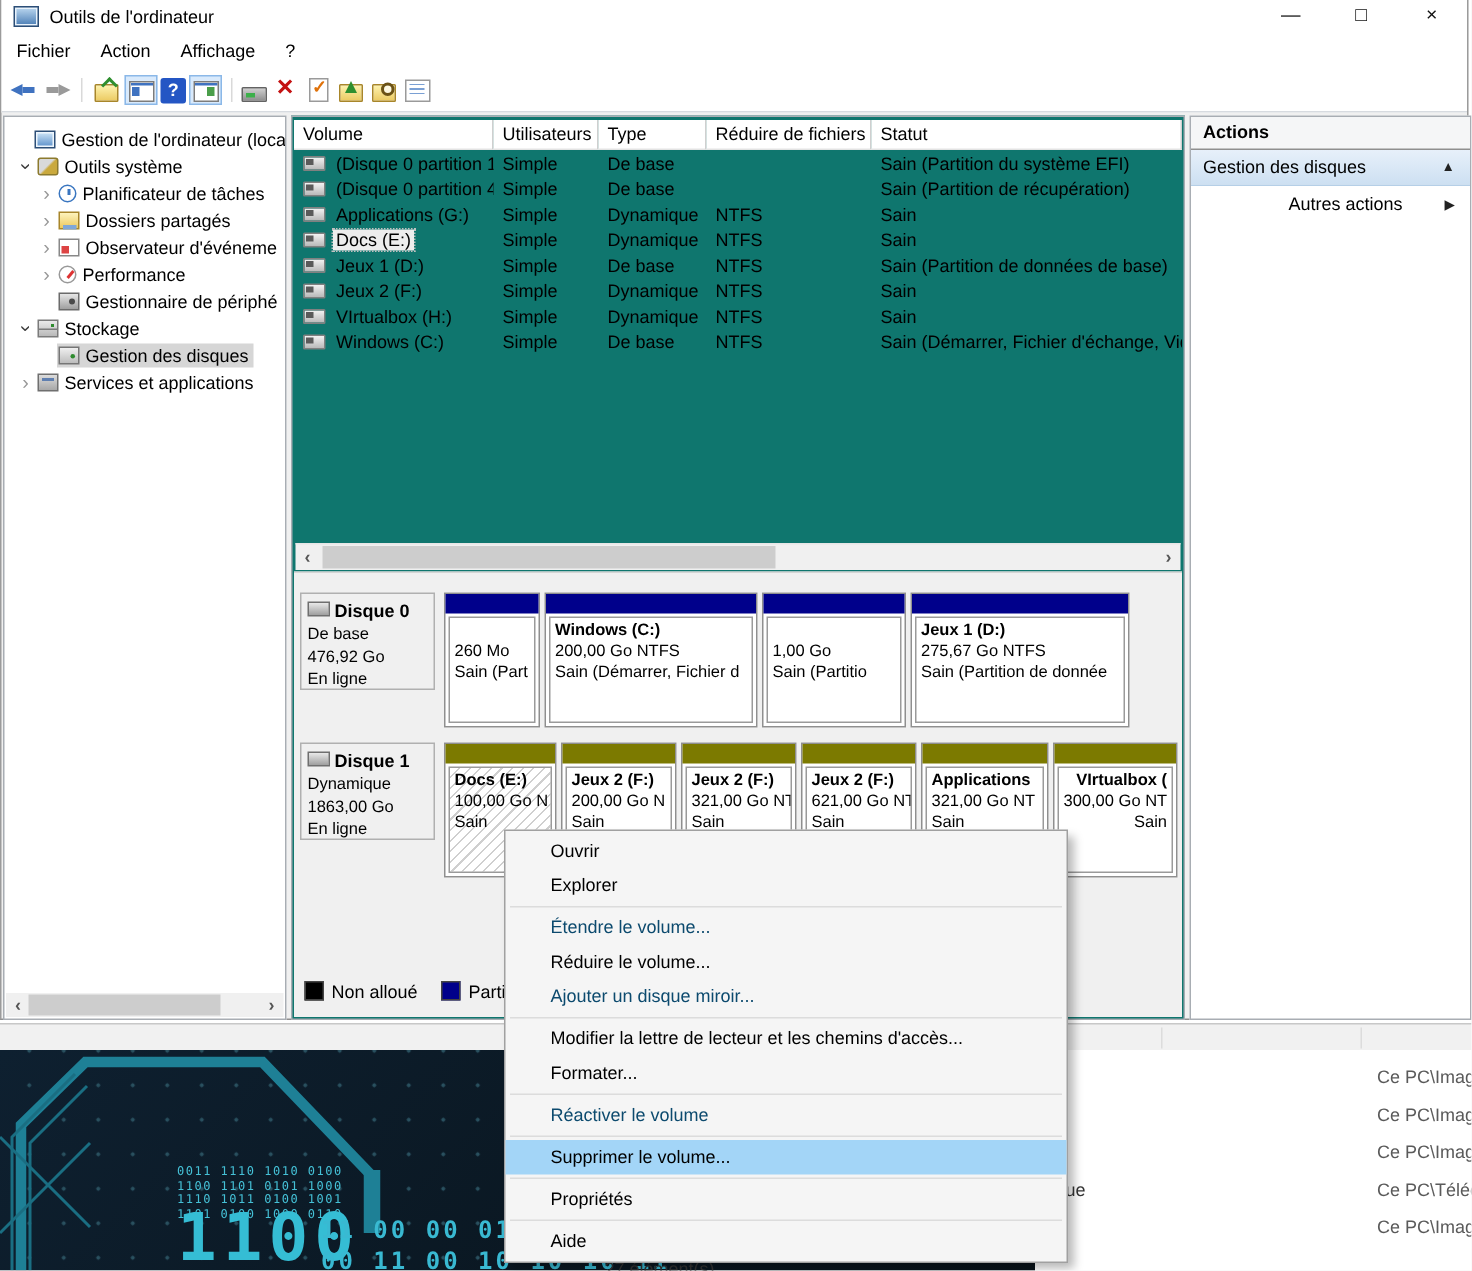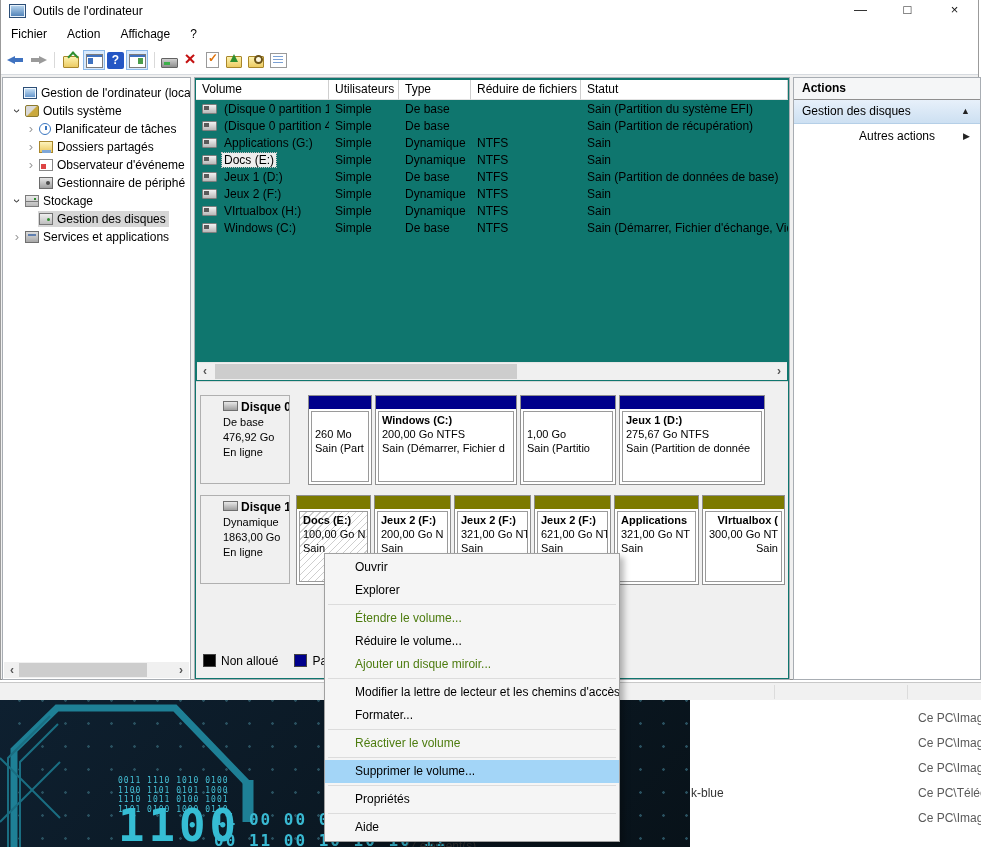--- a/index.html
+++ b/index.html
@@ -97,22 +97,22 @@
   .vicon{display:inline-block;width:13px;height:8px;background:linear-gradient(#f2f2f2,#b9b9b9);
          border:1px solid #808080;border-radius:1px;position:relative;margin-right:5px;vertical-align:-1px}
   .vicon::before{content:"";position:absolute;left:1px;top:1px;width:5px;height:4px;background:#5a5a5a}
   .vname{padding:0 2px}
   .vname.selected{background:#ededed;outline:1px dotted #c0c0c0}
   .cscroll{left:2px;right:2px;top:284px;height:17px;border-top:1px solid #e6e6e6}
   
   .disk-view{position:absolute;left:1px;right:1px;top:303px;bottom:1px;background:#f0f0f0;border-top:1px solid #d5d5d5}
   .disk-row{position:absolute;left:0;right:0;height:90px}
   .disk-row.d0{top:13px}.disk-row.d1{top:113px}
-  .disk-label{position:absolute;left:4px;top:0;width:90px;height:89px;background:#f0f0f0;border:1px solid #b0b0b0;
-              padding:4px 22px;box-sizing:border-box;font-size:11px;line-height:15px;white-space:nowrap;overflow:hidden}
+  .disk-label{position:absolute;left:4px;top:0;width:90px;height:65px;background:#f0f0f0;border:1px solid #b0b0b0;
+              padding:4px 4px;box-sizing:border-box;font-size:11px;line-height:15px;white-space:nowrap;overflow:hidden}
   .disk-label b{font-size:12px}
   .dicon{display:inline-block;width:13px;height:8px;background:linear-gradient(#e8e8e8,#9f9f9f);
          border:1px solid #6f6f6f;margin-right:3px;vertical-align:0px}
   .parts{position:absolute;left:100px;right:2px;top:0;height:90px;display:flex;gap:3px}
   .part{position:relative;background:#fff;border:1px solid #8f8f8f;box-sizing:border-box;flex:none}
   .part-bar{position:absolute;left:0;right:0;top:0;height:13px}
   .part-body{position:absolute;left:2px;right:2px;top:15px;bottom:2px;border:1px solid #9a9a9a;background:#fff;
              padding:1px 3px;font-size:11px;line-height:14px;white-space:nowrap;overflow:hidden}
   .part.hatched .part-body{background-image:repeating-linear-gradient(135deg,#fff 0 4px,#cfcfcf 4px 5px)}
   .pname{font-weight:bold;min-height:14px}
@@ -142,24 +142,24 @@
   .mid-bin1{position:absolute;left:214px;top:110px;font-family:"DejaVu Sans Mono",monospace;font-size:16px;
             font-weight:bold;letter-spacing:2px;color:#39b9d2;white-space:nowrap}
   .mid-bin2{position:absolute;left:214px;top:131px;font-family:"DejaVu Sans Mono",monospace;font-size:16px;
             font-weight:bold;letter-spacing:2px;color:#39b9d2;white-space:nowrap}
   .explorer{position:absolute;left:690px;top:700px;width:291px;height:147px;background:#fff;overflow:hidden;padding-top:6px;box-sizing:border-box}
   .erow{height:25px;line-height:25px;position:relative;font-size:12px;color:#5a5a5a;white-space:nowrap}
   .erow .fname{position:absolute;left:1px;color:#333}
   .erow .fpath{position:absolute;left:228px}
   .status27{position:absolute;left:403px;top:839px;font-size:12px;color:#333}
   
-  .context-menu{position:absolute;left:324px;top:553px;width:296px;background:#f5f5f5;border:1px solid #a0a0a0;
+  .context-menu{position:absolute;left:336px;top:553px;width:376px;background:#f5f5f5;border:1px solid #a0a0a0;
                 box-shadow:4px 4px 6px rgba(0,0,0,.28);padding:2px 0;box-sizing:border-box;z-index:50}
   .mitem{height:23px;line-height:23px;padding-left:30px;font-size:12px;white-space:nowrap;overflow:hidden}
-  .mitem.disabled{color:#4d7c0f}
+  .mitem.disabled{color:#0c4a6e}
   .mitem.highlight{background:#a3d5f7}
   .mitem.sep{height:5px;padding:0;position:relative}
   .mitem.sep::after{content:"";position:absolute;left:3px;right:3px;top:2px;height:1px;background:#dcdcdc}
 </style>
 </head>
 <body>
 
 <div class="wall">
   <div class="dots"></div>
   <svg width="690" height="147" viewBox="0 0 690 147">
@@ -310,20 +310,27 @@
 
         <div class="titem lvl2">
           <span class="texp collapsed"></span>
           <span class="twrap">
             <span class="ti event-viewer-icon"></span>
             <span>Observateur d'événeme</span>
           </span>
         </div>
 
 
+        <div class="titem lvl2">
+          <span class="texp collapsed"></span>
+          <span class="twrap">
+            <span class="ti performance-icon"></span>
+            <span>Performance</span>
+          </span>
+        </div>
 
         <div class="titem lvl2">
           <span class="texp leaf"></span>
           <span class="twrap">
             <span class="ti device-manager-icon"></span>
             <span>Gestionnaire de périphé</span>
           </span>
         </div>
 
         <div class="titem lvl1">
@@ -450,21 +457,21 @@
 
           <div class="disk-row d0">
             <div class="disk-label">
               <div><span class="dicon"></span><b>Disque 0</b></div>
               <div>De base</div>
               <div>476,92 Go</div>
               <div>En ligne</div>
             </div>
             <div class="parts">
 
-                <div class="part" style="width: 64px; margin-left: 12px;">
+                <div class="part" style="width: 64px;">
                   <div class="part-bar" style="background: rgb(0, 0, 139);"></div>
                   <div class="part-body">
                     <div class="pname"></div>
                     <div>260 Mo</div>
                     <div>Sain (Part</div>
                   </div>
                 </div>
 
                 <div class="part" style="width: 142px;">
                   <div class="part-bar" style="background: rgb(0, 0, 139);"></div>

